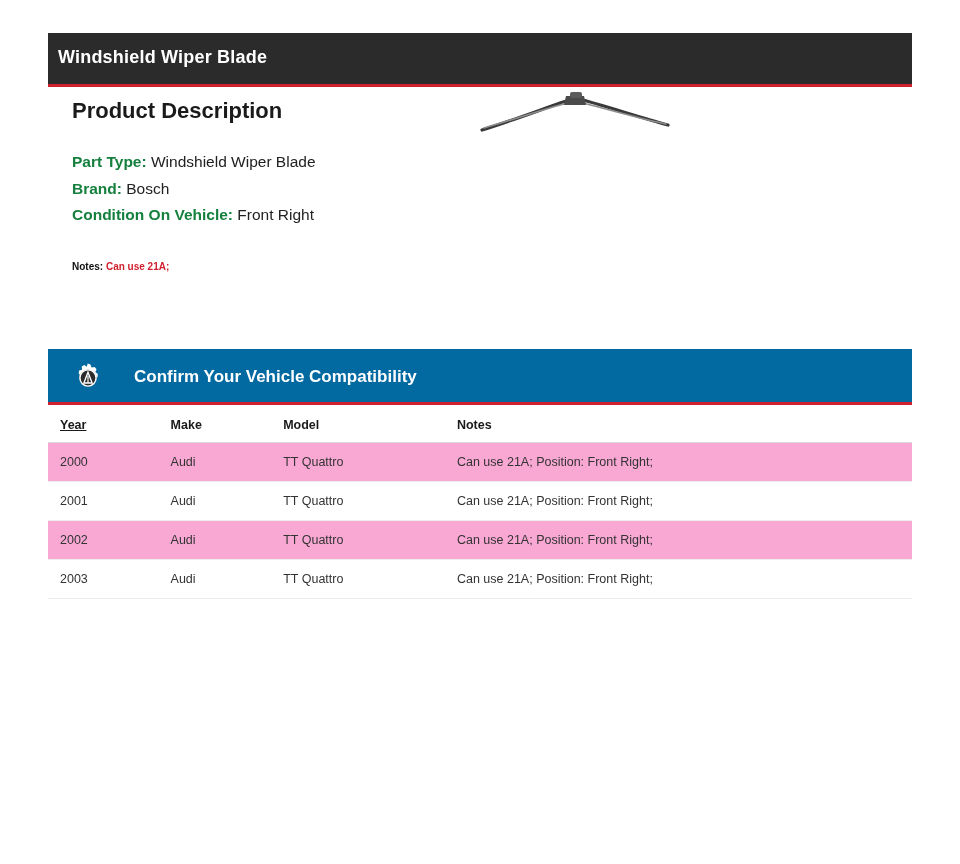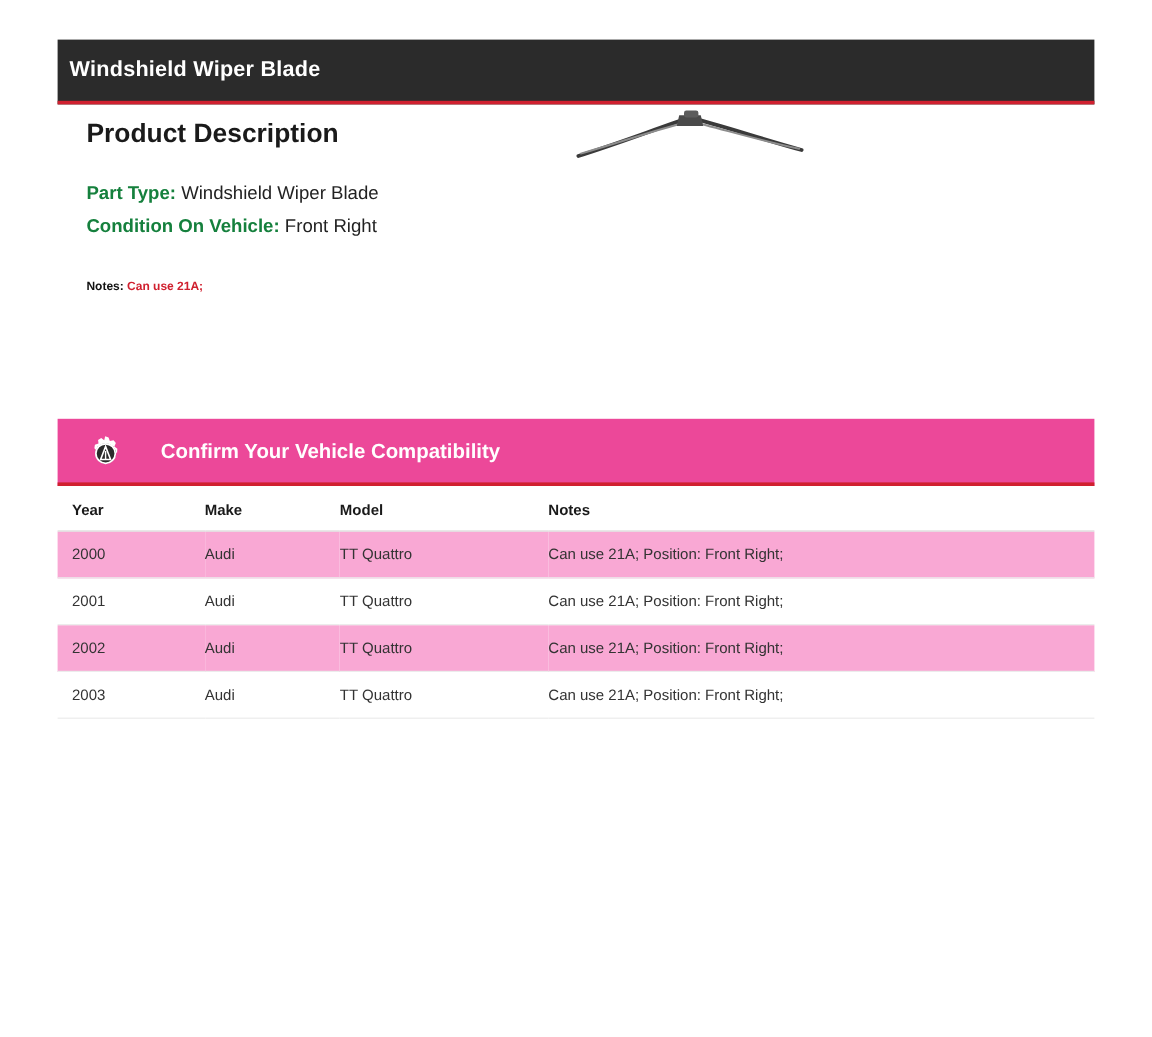--- a/index.html
+++ b/index.html
@@ -96,21 +96,21 @@
     height: 50px;
   }
 
   
   .compat-bar {
     position: absolute;
     left: 48px;
     top: 349px;
     width: 864px;
     height: 56px;
-    background: #ec4899;
+    background: #0369a1;
     border-bottom: 3px solid #d0202f;
     box-sizing: border-box;
   }
   .gear-icon {
     position: absolute;
     left: 22px;
     top: 11px;
     width: 36px;
     height: 36px;
   }
@@ -147,38 +147,42 @@
     padding: 12px 0 12px 0;
     border-bottom: 1px solid #ececec;
   }
   table.compat-table tr.alt td {
     background: #f9a8d4;
   }
   .col-year   { width: 112px; padding-left: 12px !important; }
   .col-make   { width: 114px; }
   .col-model  { width: 176px; }
   .col-notes  { width: 462px; }
-  table.compat-table th.col-year { padding-left: 12px; }
+  table.compat-table th.col-year { padding-left: 12px; text-decoration: underline; }
 </style>
 </head>
 <body>
 
 <div class="page">
 
   <div class="title-bar">
     <div class="title-text">Windshield Wiper Blade</div>
   </div>
 
   <div class="desc-section">
     <div class="desc-heading">Product Description</div>
 
     <div class="spec-list">
       <div class="spec-row">
         <span class="spec-label">Part Type:</span>
         <span class="spec-value">Windshield Wiper Blade</span>
+      </div>
+      <div class="spec-row">
+        <span class="spec-label">Brand:</span>
+        <span class="spec-value">Bosch</span>
       </div>
       <div class="spec-row">
         <span class="spec-label">Condition On Vehicle:</span>
         <span class="spec-value">Front Right</span>
       </div>
     </div>
 
     <div class="notes-row">
       <span class="notes-label">Notes:</span>
       <span class="notes-value">Can use 21A;</span>

